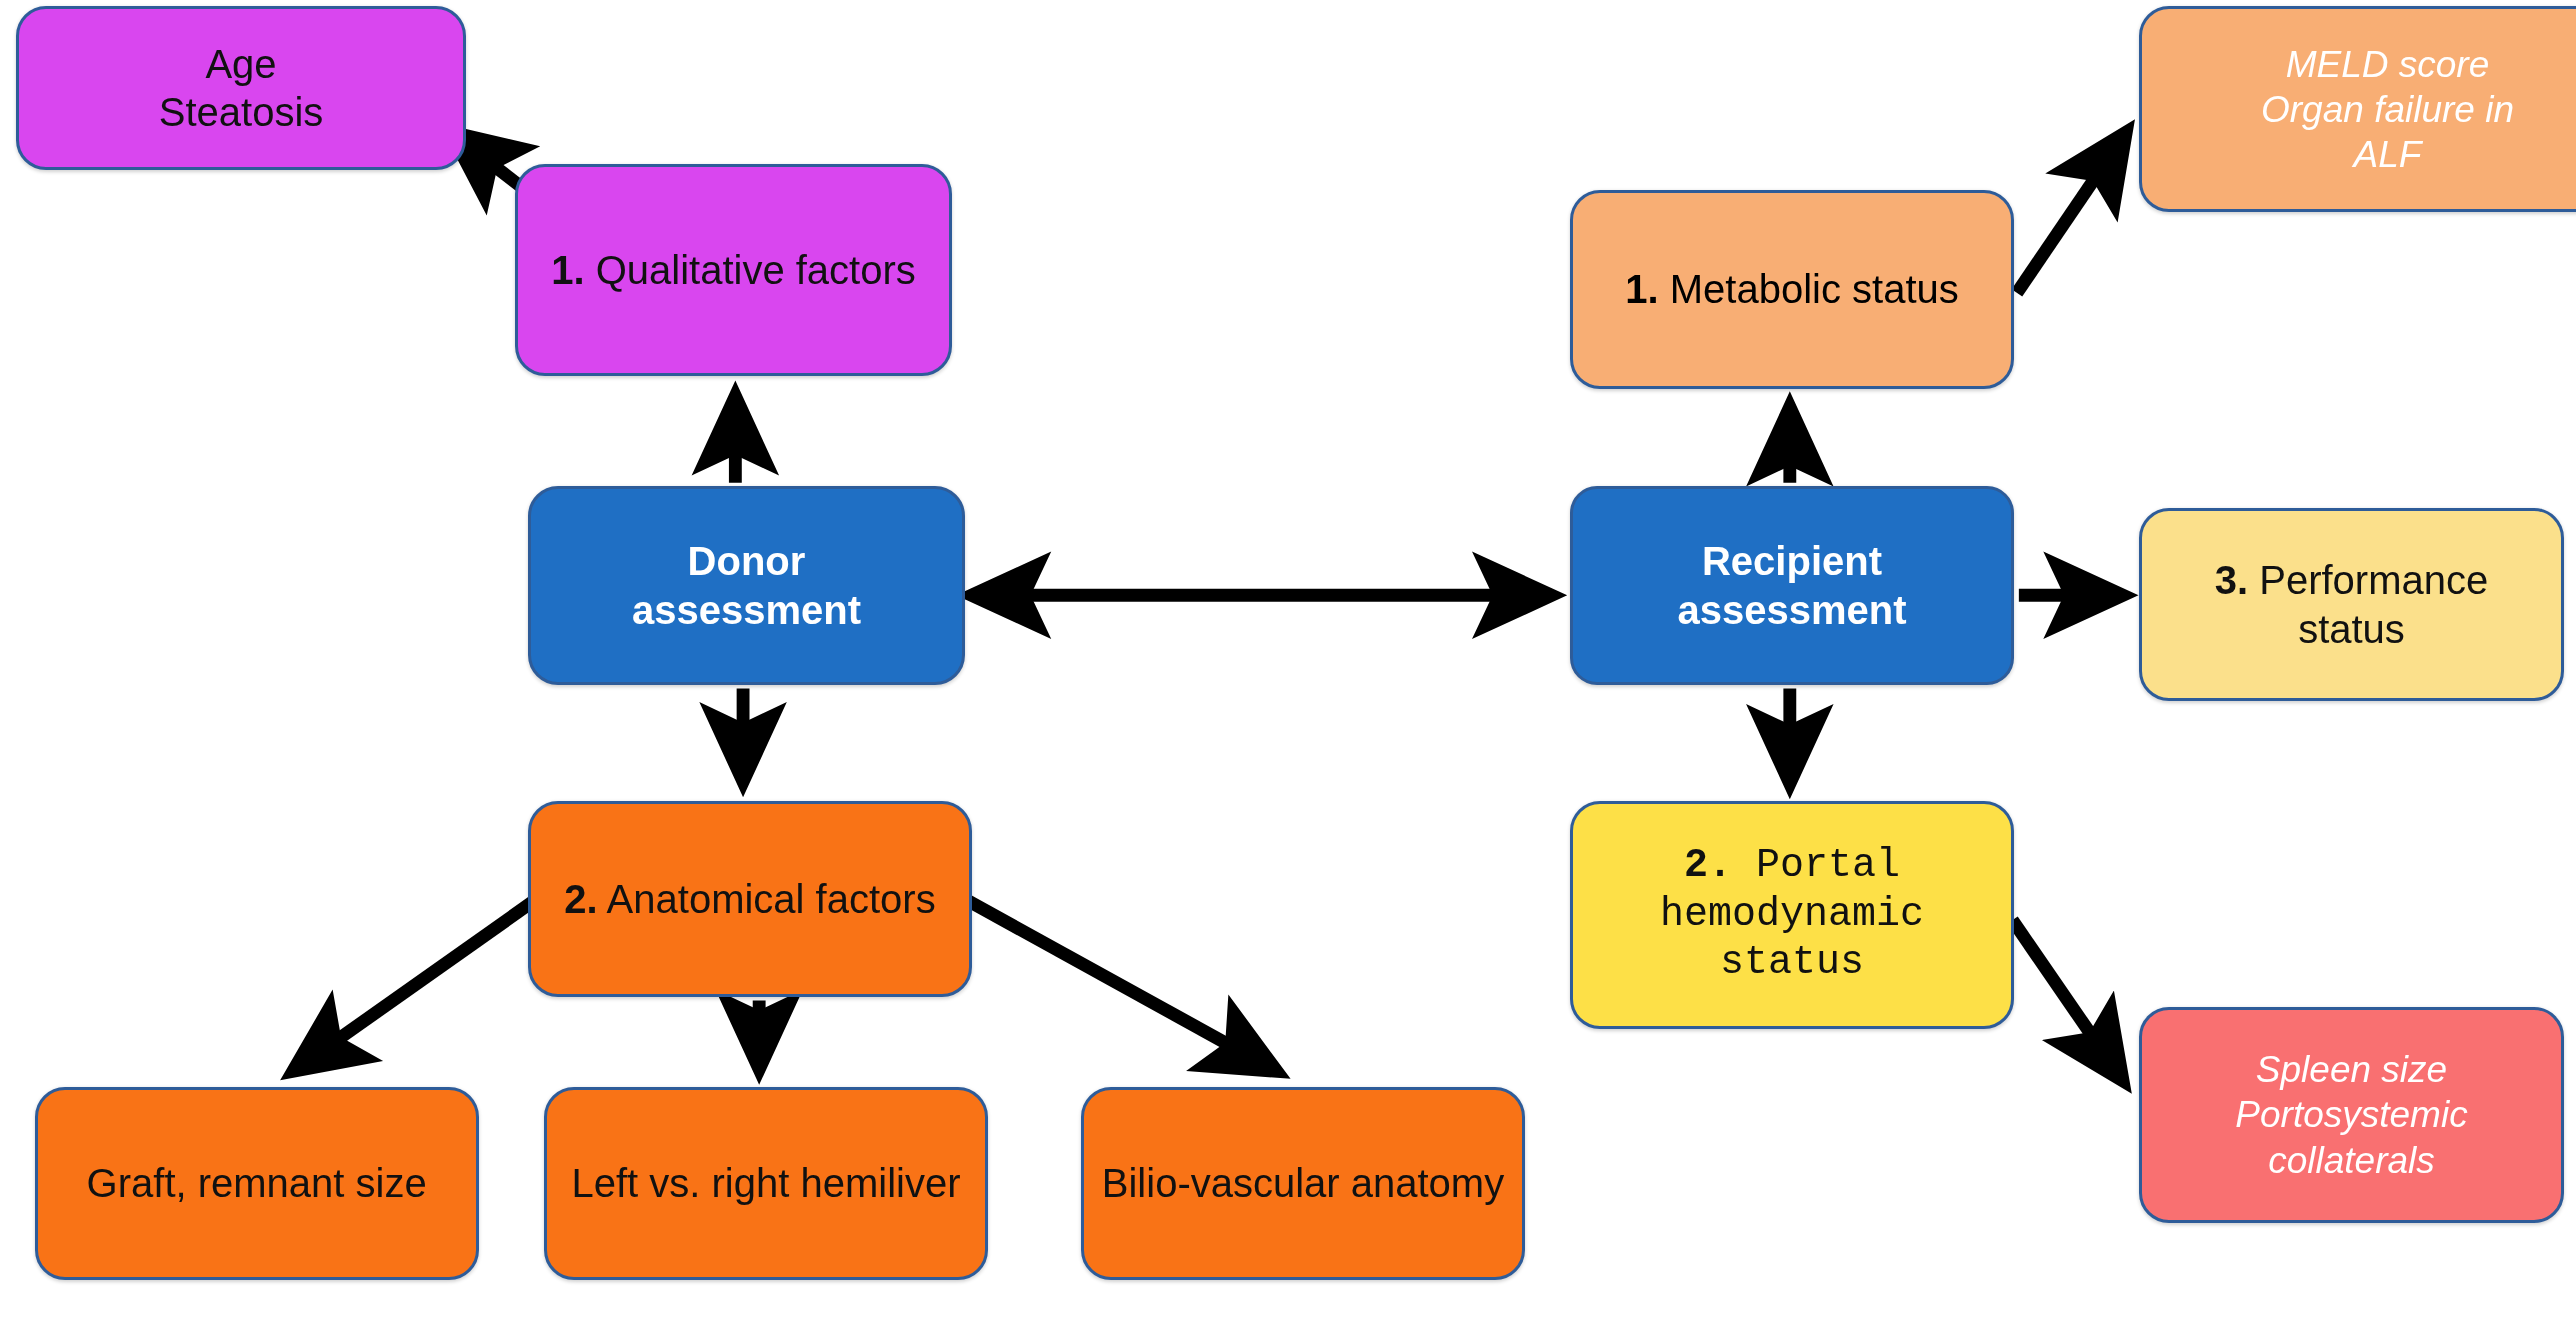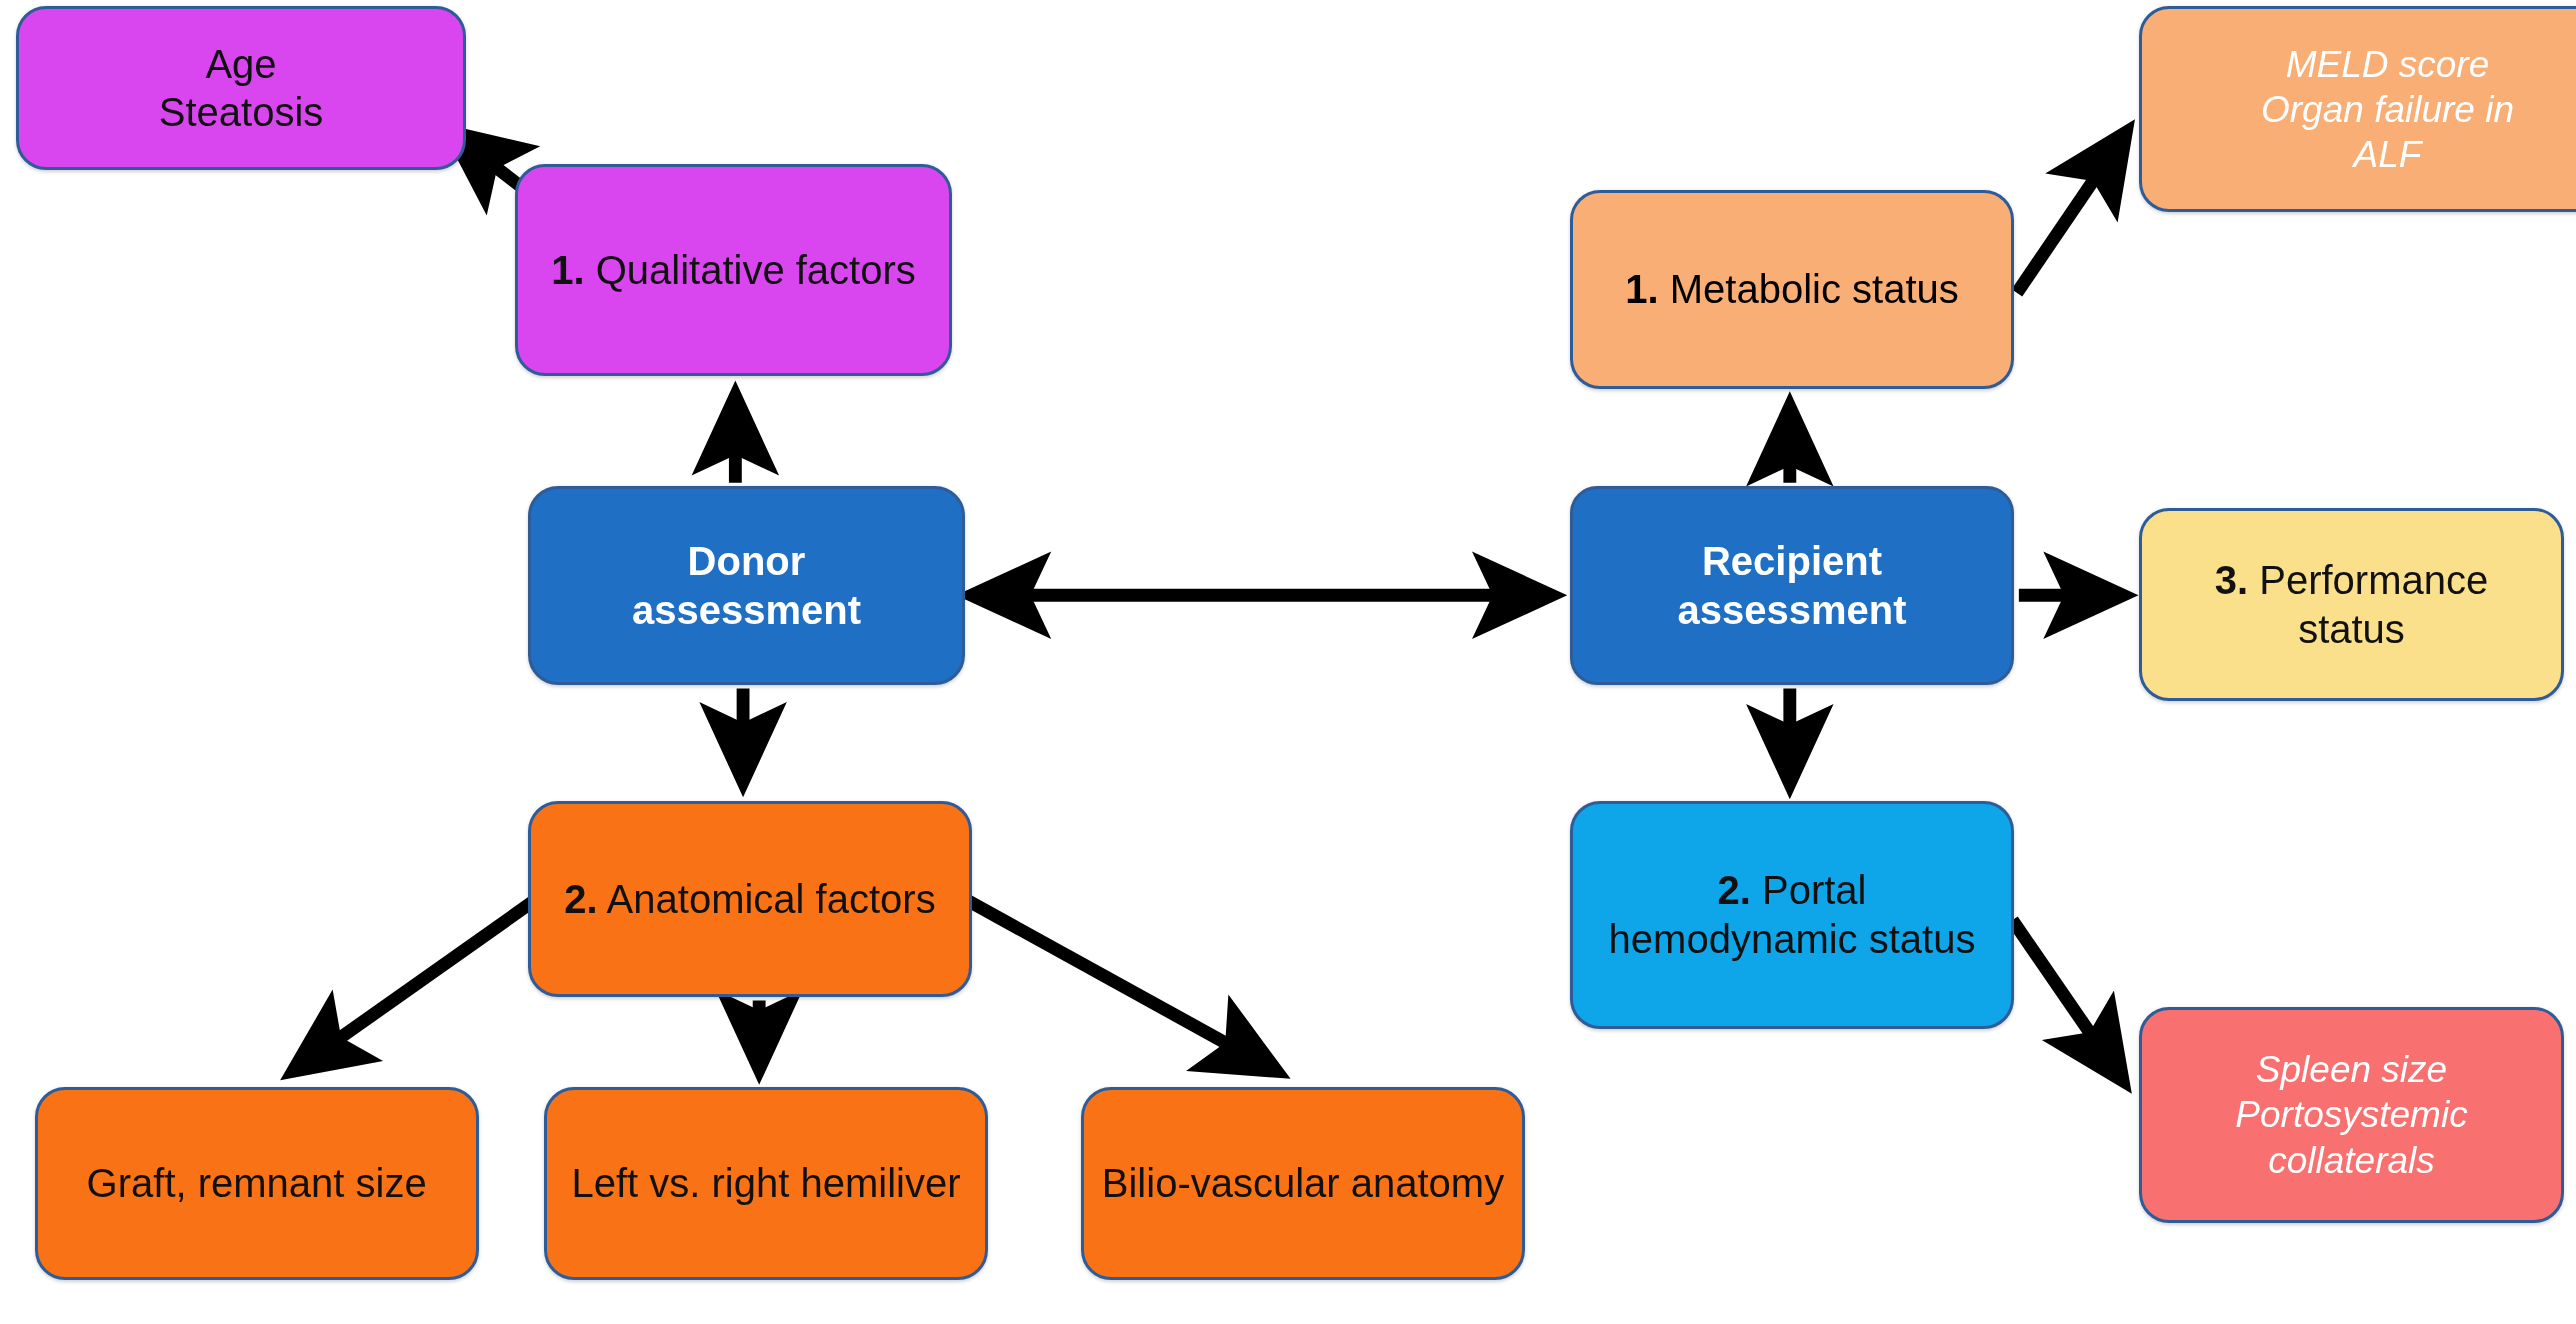--- a/index.html
+++ b/index.html
@@ -26,21 +26,21 @@
   }
   .node .txt{display:block;width:100%;}
   .node b{font-weight:bold;}
 
   .gray   {background:#d946ef;color:#111111;}
   .blue   {background:#1F6FC4;color:#ffffff;font-weight:bold;}
   .green  {background:#f97316;color:#111111;}
   .orange {background:#F8AE74;color:#000000;}
   .orange-note{background:#F8AE74;color:#ffffff;font-style:italic;}
   .yellow {background:#FBE08B;color:#111111;}
-  .red    {background:#0ea5e9;color:#111111;}
+  .red    {background:#fde047;color:#111111;font-family:Liberation Mono, monospace;}
   .red-note{background:#F97071;color:#ffffff;font-style:italic;}
 
   svg.edges{
     position:absolute;left:0;top:0;width:2576px;height:1325px;
     z-index:1;pointer-events:none;
   }
 
   
   #n-age            {left:16px;  top:6.4px;   width:450px; height:164px; font-size:40px;}
   #n-qualitative    {left:515px; top:164px;  width:437px; height:212px; font-size:40px;}

